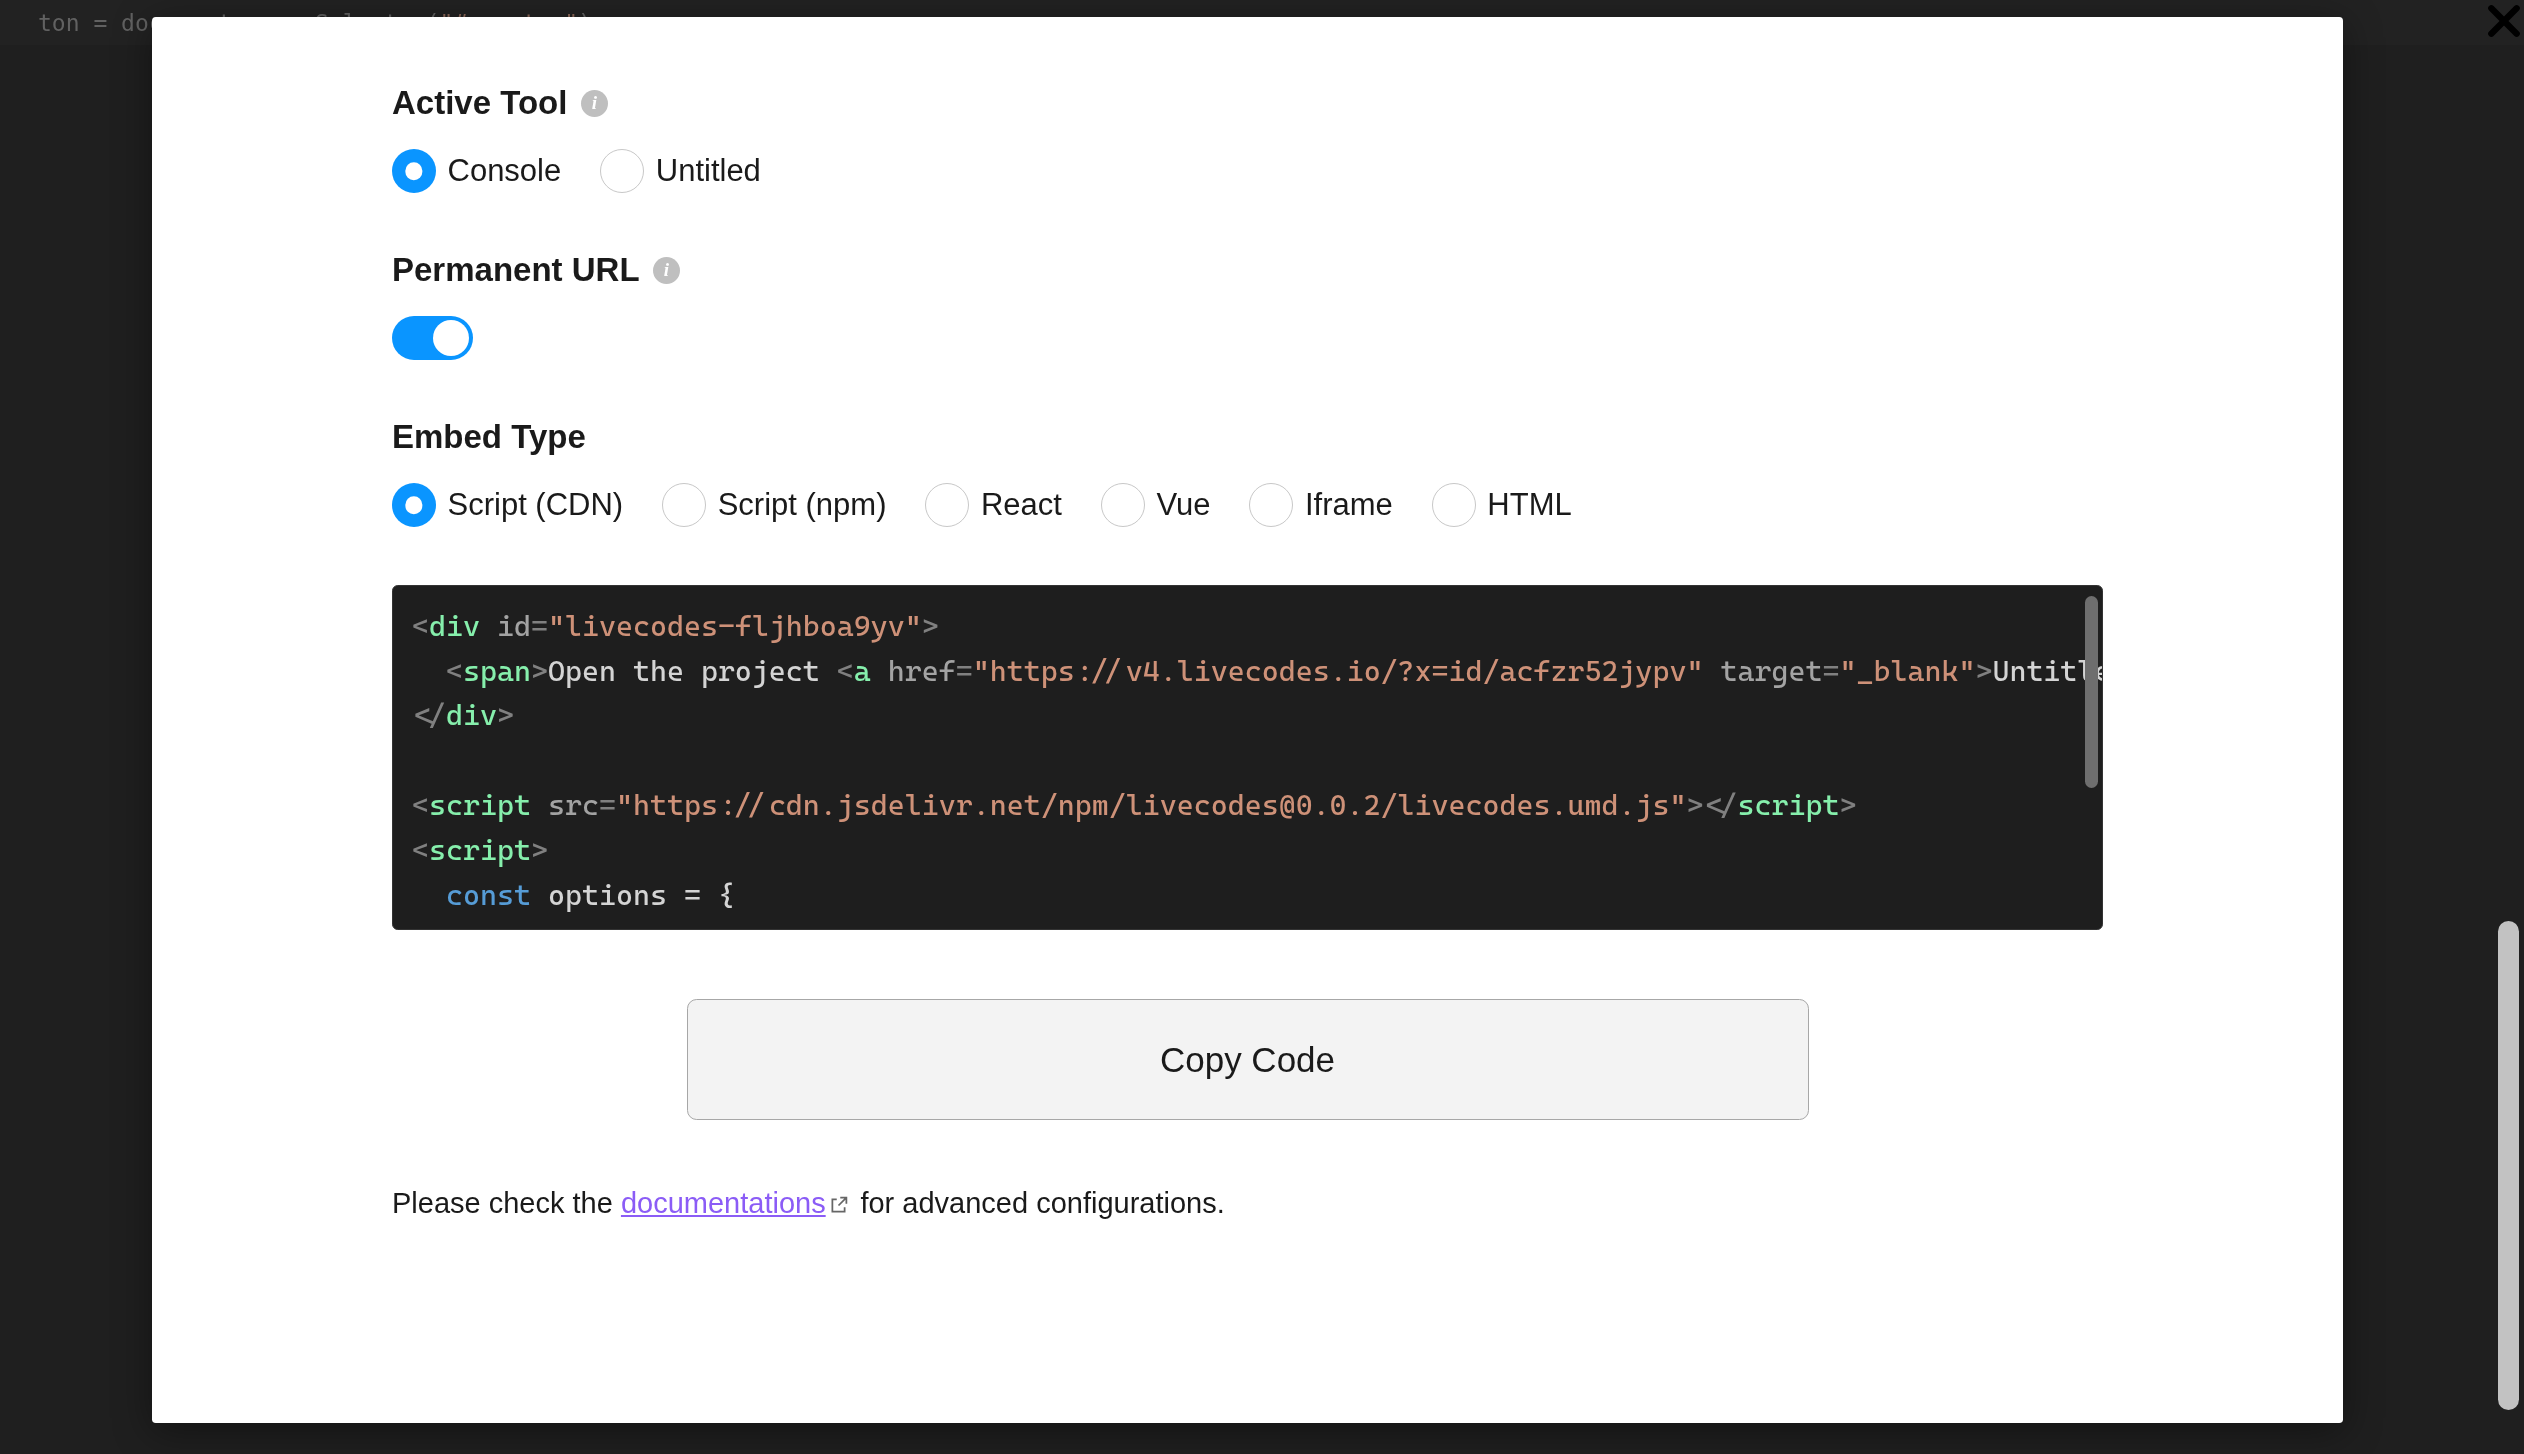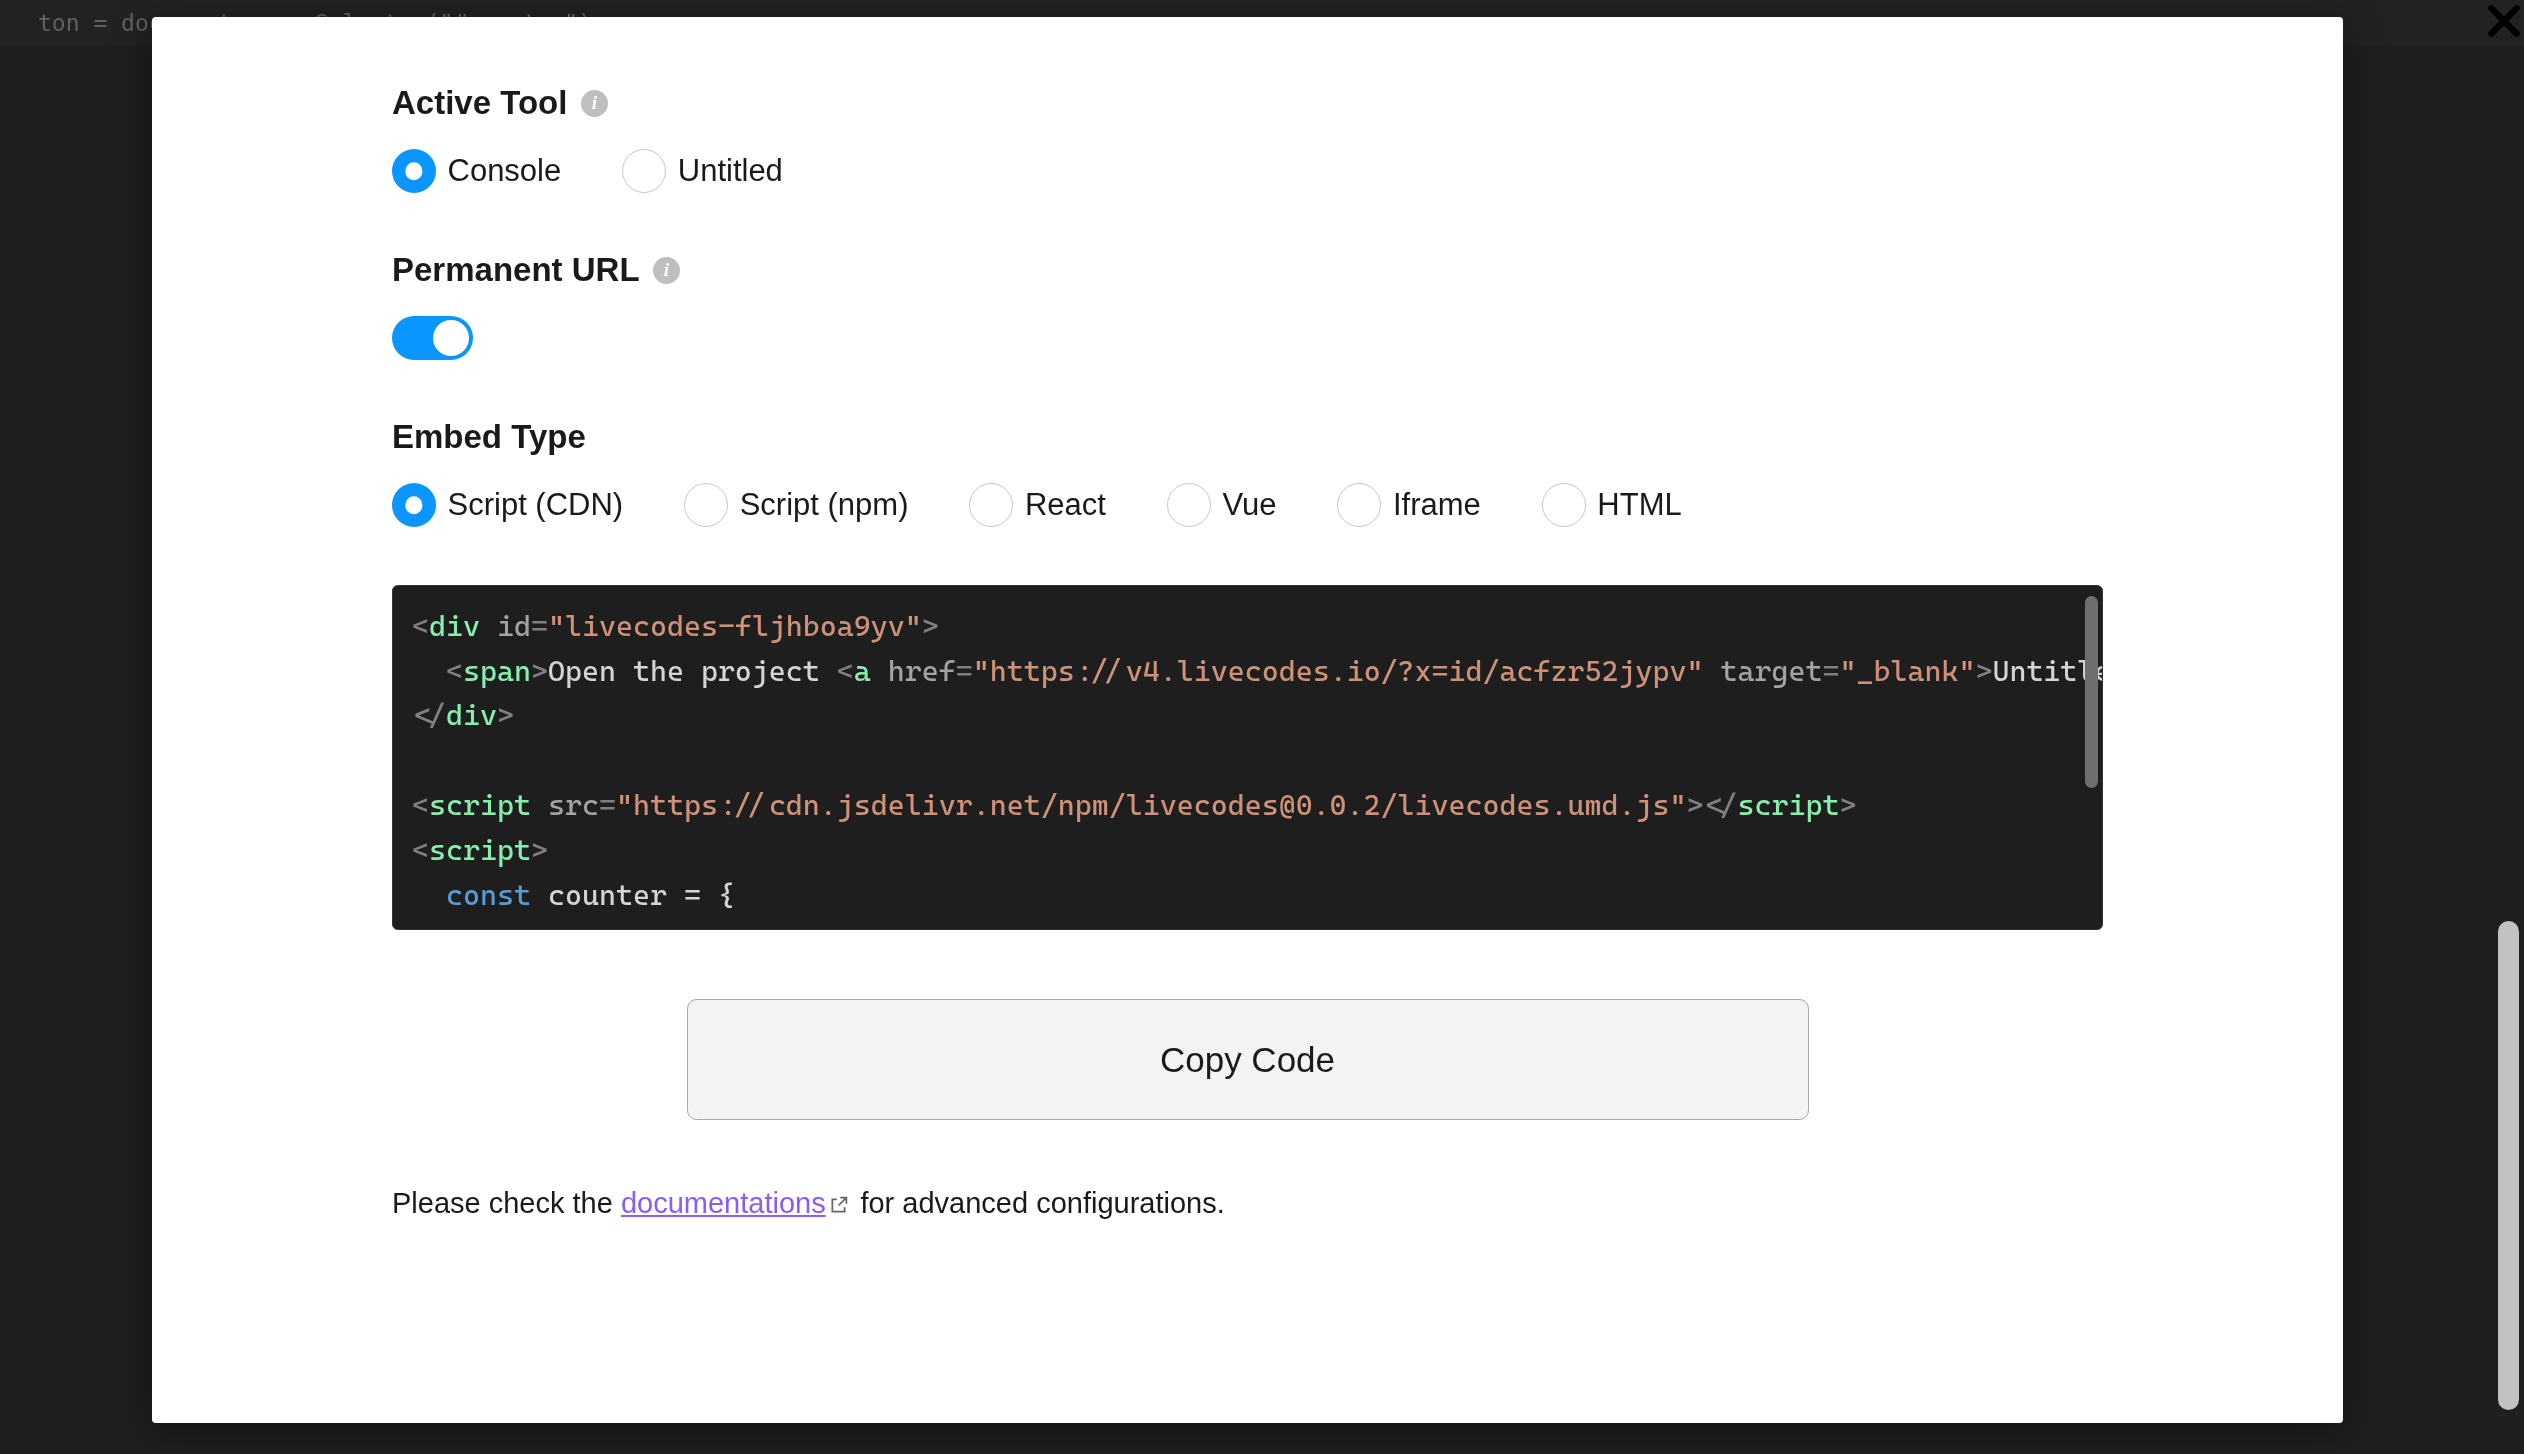--- a/index.html
+++ b/index.html
@@ -76,21 +76,21 @@
       align-items: center;
       justify-content: center;
       font-size: 19px;
       font-style: italic;
       font-weight: bold;
       font-family: Georgia, serif;
     }
 
     .radio-row {
       display: flex;
-      gap: 61px;
+      gap: 39px;
       align-items: flex-start;
       margin-top: 24px;
     }
     .radio-item {
       display: flex;
       align-items: center;
       gap: 11.5px;
       cursor: pointer;
     }
     .radio-circle {
@@ -284,21 +284,21 @@
     </div>
   </div>
 
   <div class="section code-section">
     <div class="code-block"><span class="tok-p">&lt;</span><span class="tok-tag">div</span> <span class="tok-attr">id</span><span class="tok-p">=</span><span class="tok-str">"<span>livecodes-fljhboa9yv</span>"</span><span class="tok-p">&gt;</span>
   <span class="tok-p">&lt;</span><span class="tok-tag">span</span><span class="tok-p">&gt;</span><span class="tok-txt">Open the project </span><span class="tok-p">&lt;</span><span class="tok-tag">a</span> <span class="tok-attr">href</span><span class="tok-p">=</span><span class="tok-str">"<span>https://v4.livecodes.io/?x=id/acfzr52jypv</span>"</span> <span class="tok-attr">target</span><span class="tok-p">=</span><span class="tok-str">"<span>_blank</span>"</span><span class="tok-p">&gt;</span><span class="tok-txt">Untitled</span>
 <span class="tok-p">&lt;/</span><span class="tok-tag">div</span><span class="tok-p">&gt;</span>
 
 <span class="tok-p">&lt;</span><span class="tok-tag">script</span> <span class="tok-attr">src</span><span class="tok-p">=</span><span class="tok-str">"<span>https://cdn.jsdelivr.net/npm/livecodes@0.0.2/livecodes.umd.js</span>"</span><span class="tok-p">&gt;&lt;/</span><span class="tok-tag">script</span><span class="tok-p">&gt;</span>
 <span class="tok-p">&lt;</span><span class="tok-tag">script</span><span class="tok-p">&gt;</span>
-  <span class="tok-kw">const</span> <span class="tok-txt">counter</span> <span class="tok-txt">= {</span><div class="scroll-thumb"></div></div>
+  <span class="tok-kw">const</span> <span class="tok-txt">options</span> <span class="tok-txt">= {</span><div class="scroll-thumb"></div></div>
   </div>
 
   <button class="copy-btn">Copy Code</button>
 
   <div class="footer-text">
     <span>Please check the </span><a href="#"><span>documentations</span></a><svg class="ext-icon" viewBox="0 0 24 24">
         <path d="M14 3h7v7M21 3l-9 9M10 5H5v14h14v-5" fill="none" stroke="#666" stroke-width="2"></path>
       </svg><span> for advanced configurations.</span>
   </div>
 

